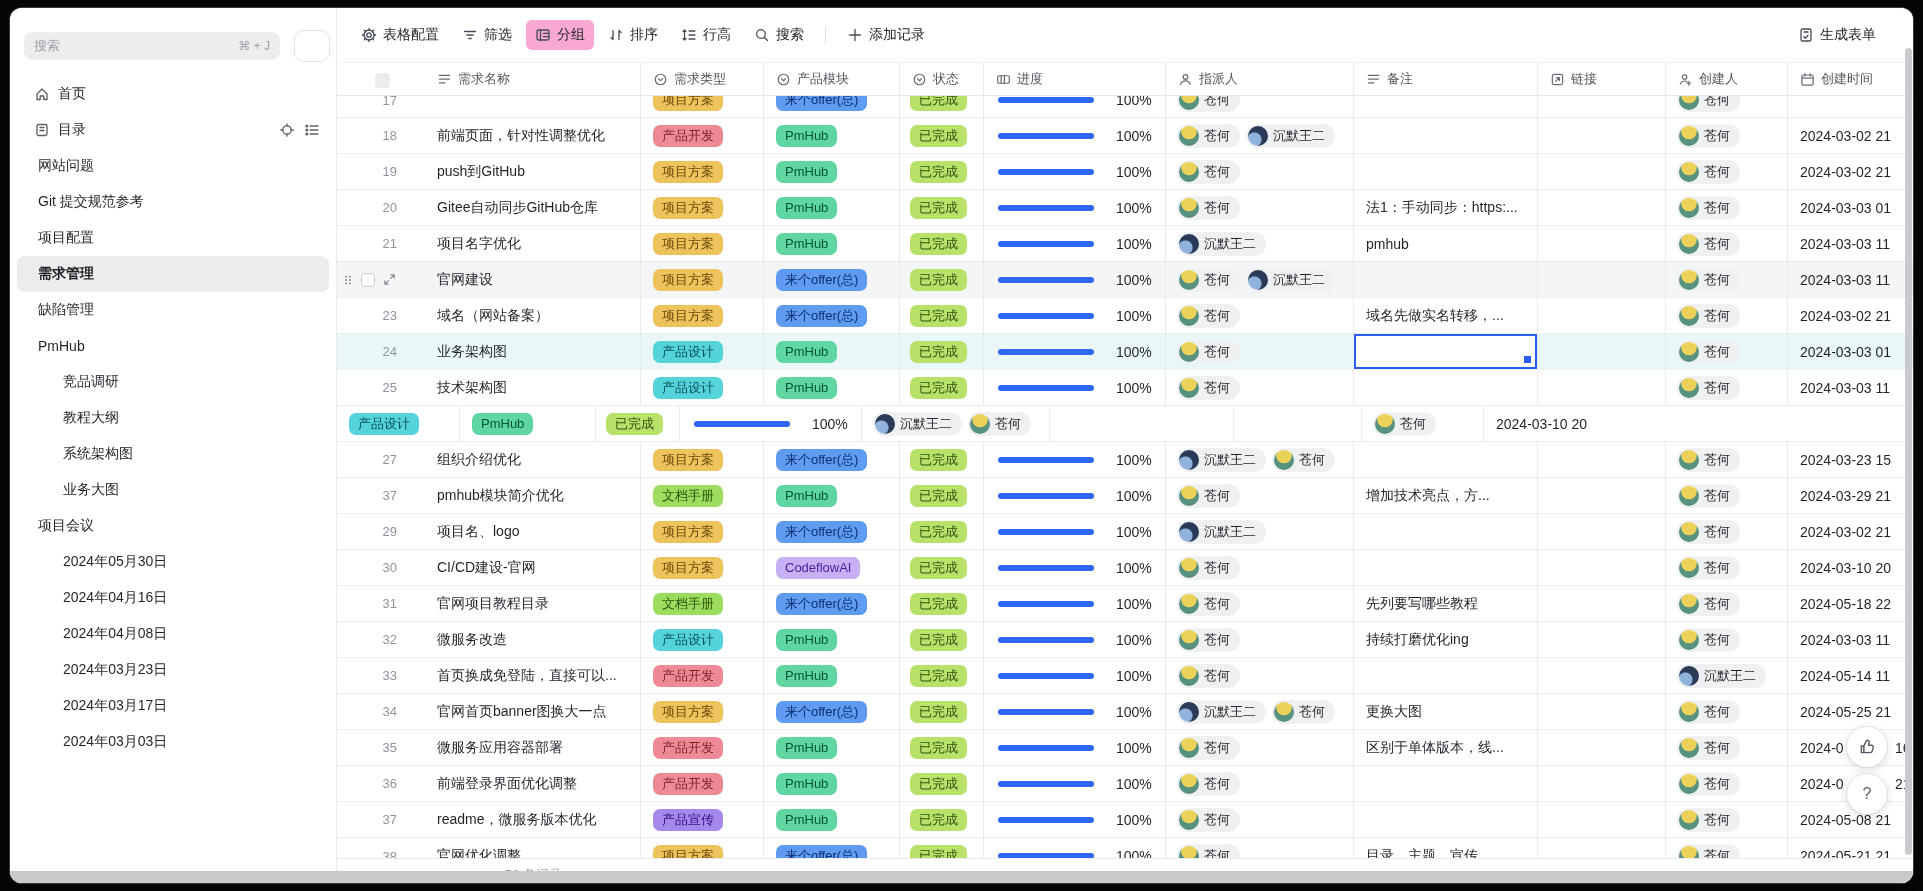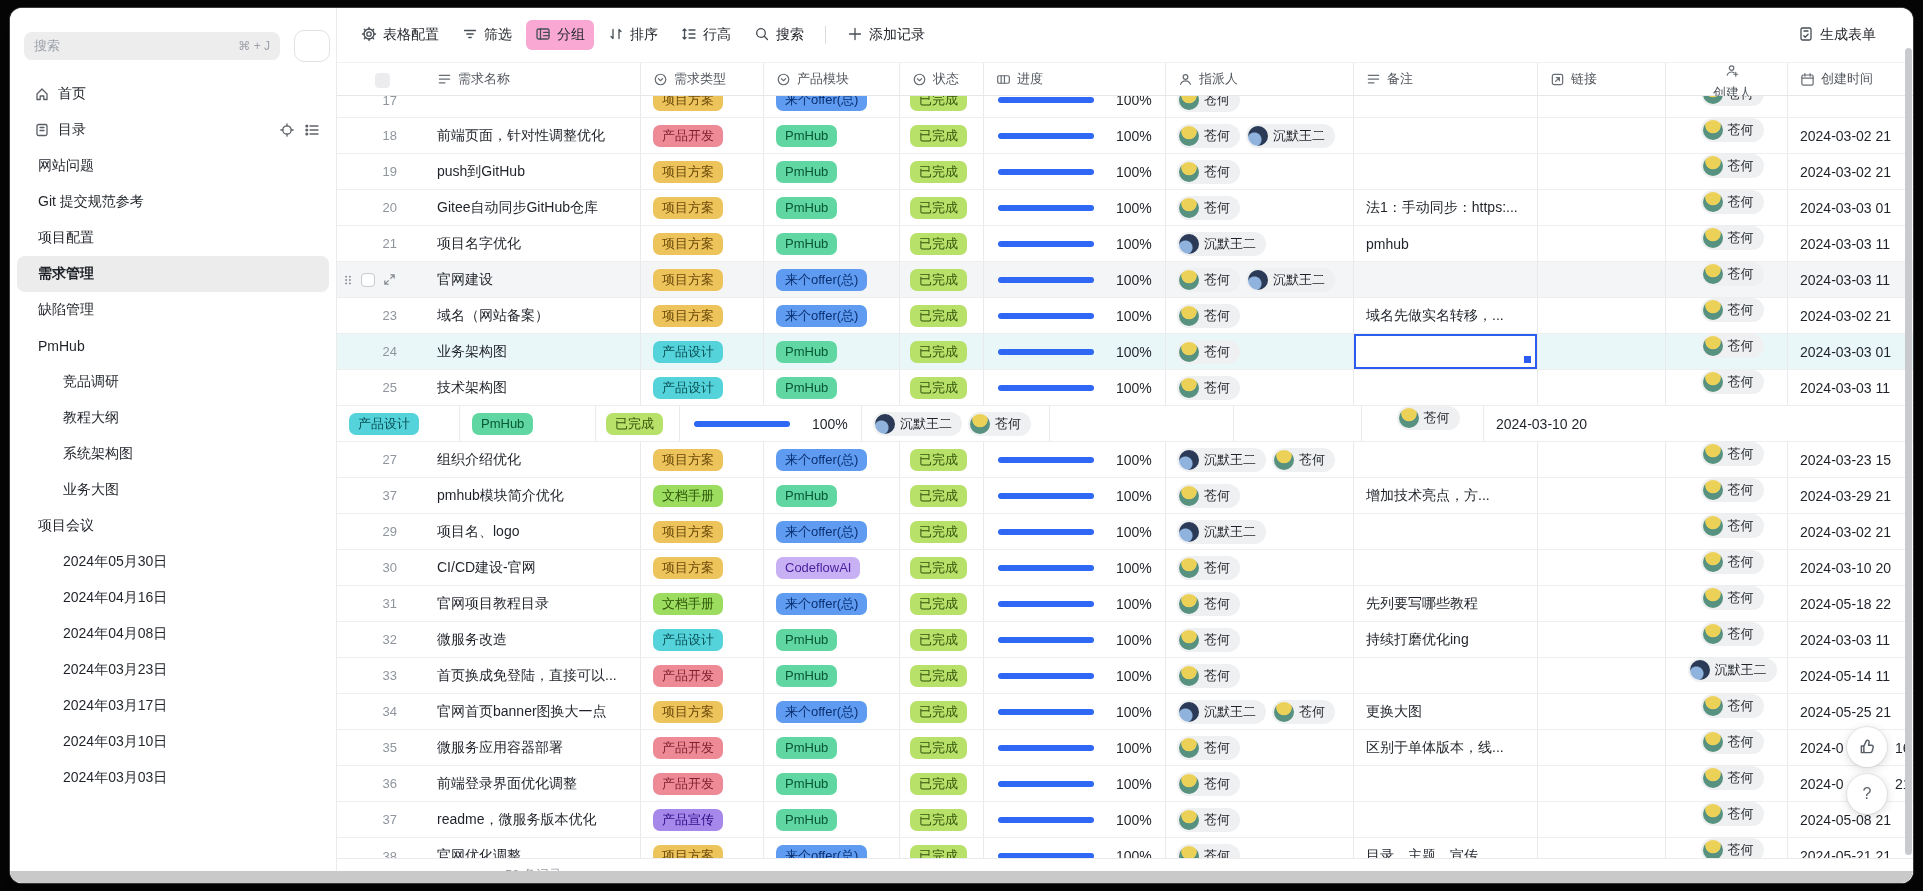--- a/index.html
+++ b/index.html
@@ -17,34 +17,34 @@
   .side-item { height:36px; display:flex; align-items:center; font-size:14px; color:#1f2329; padding-left:28px; position:relative; }
   .side-item.lvl1 { padding-left:53px; }
   .side-item.has-icon { padding-left:24px; }
   .side-item.has-icon .s-icn { margin-right:8px; color:#585d63; display:flex; }
   .side-item.selected { background:#ececec; border-radius:8px; margin:0 7px; padding-left:21px; font-weight:bold; }
   .side-item .trail { position:absolute; right:16px; display:flex; gap:9px; color:#5f6368; }
 
   
   .main { position:absolute; left:327px; top:0; right:0; bottom:0; }
   .toolbar { position:absolute; left:0; top:0; right:0; height:54px; display:flex; align-items:center; padding-left:15px; background:#fff; }
-  .tb-btn { display:flex; align-items:flex-start; gap:6px; font-size:14px; color:#25282d; padding:6px 9px; border-radius:6px; margin-right:5px; }
+  .tb-btn { display:flex; align-items:center; gap:6px; font-size:14px; color:#25282d; padding:6px 9px; border-radius:6px; margin-right:5px; }
   .tb-btn .t-icn { display:flex; color:#464d54; }
   .tb-btn.active { background:#f9a8d4; }
   .tb-sep { width:1px; height:18px; background:#dcdcde; margin:0 12px 0 7px; }
   .tb-right { margin-left:auto; padding-right:28px; display:flex; }
 
   
   .grid { position:absolute; left:0; top:54px; right:0; bottom:0; background:#fff; }
   .hdr { display:flex; height:34px; border-bottom:1px solid #e6e6e8; border-top:1px solid #f2f2f3; }
   .hcell { position:relative; display:flex; align-items:center; font-size:13px; color:#51565d; border-right:1px solid #e9eaeb; padding-left:12px; gap:6px; }
   .hcell .h-icn { display:flex; color:#676d74; }
   .col-name{width:304px;} .col-type{width:123px;} .col-module{width:136px;text-align:right;} .col-status{width:84px;}
   .col-progress{width:182px;} .col-assignees{width:188px;} .col-note{width:184px;} .col-link{width:128px;}
-  .col-creator{width:122px;flex-direction:column;} .col-created{width:125px; border-right:none !important;}
+  .col-creator{width:122px;} .col-created{width:125px; border-right:none !important;}
   .hcell.col-name { padding-left:100px; }
   .hdr-check { position:absolute; left:38px; top:10px; width:15px; height:15px; background:#ececee; border-radius:4px; }
 
   .row { display:flex; height:36px; border-bottom:1px solid #eeeeef; background:#fff; }
   .row.hovered { background:#f4f5f6; }
   .row.selected { background:#eaf7f9; }
   .cell { position:relative; display:flex; align-items:center; border-right:1px solid #e9eaeb; overflow:hidden; }
   .cell.col-created { overflow:visible; }
   .gutter { position:absolute; left:0; top:0; width:100px; height:100%; display:flex; align-items:center; }
   .rownum { width:60px; text-align:right; font-size:13px; color:#8f959e; }
@@ -167,23 +167,20 @@
         <div class="side-item lvl1">
           <span>2024年04月08日</span>
         </div>
         <div class="side-item lvl1">
           <span>2024年03月23日</span>
         </div>
         <div class="side-item lvl1">
           <span>2024年03月17日</span>
         </div>
         <div class="side-item lvl1">
-          <span>2024年03月10日</span>
-        </div>
-        <div class="side-item lvl1">
           <span>2024年03月03日</span>
         </div>
       </nav>
   </aside>
 
   <div class="main">
     <div class="toolbar">
       <span id="tb-left" style="display:flex;align-items:center;">
           <span class="tb-btn">
             <span class="t-icn">

